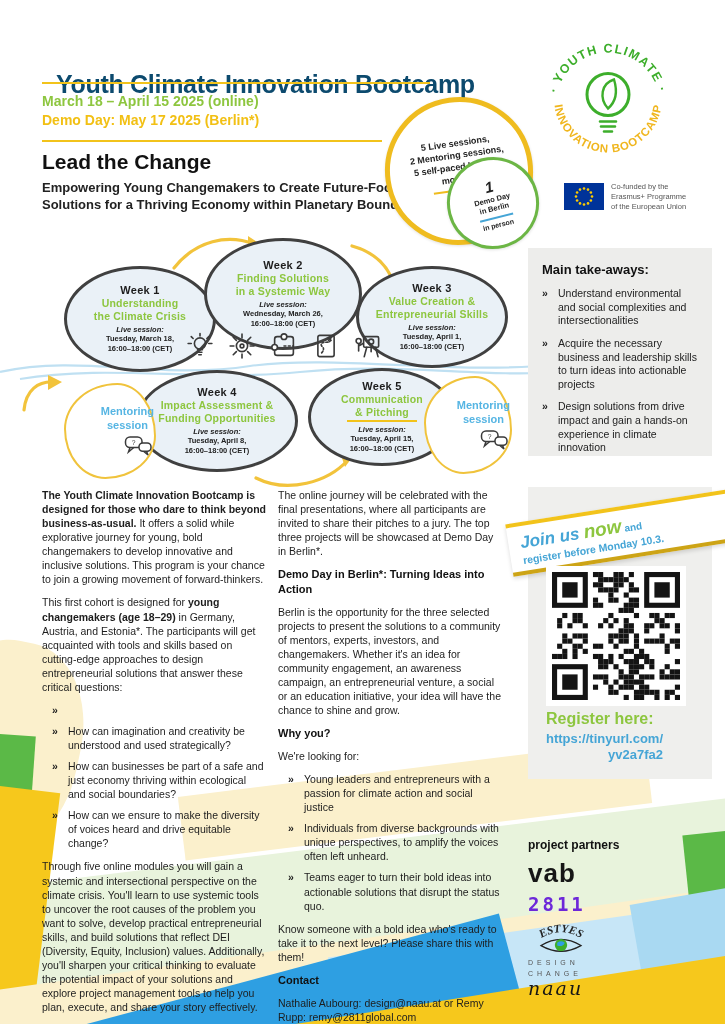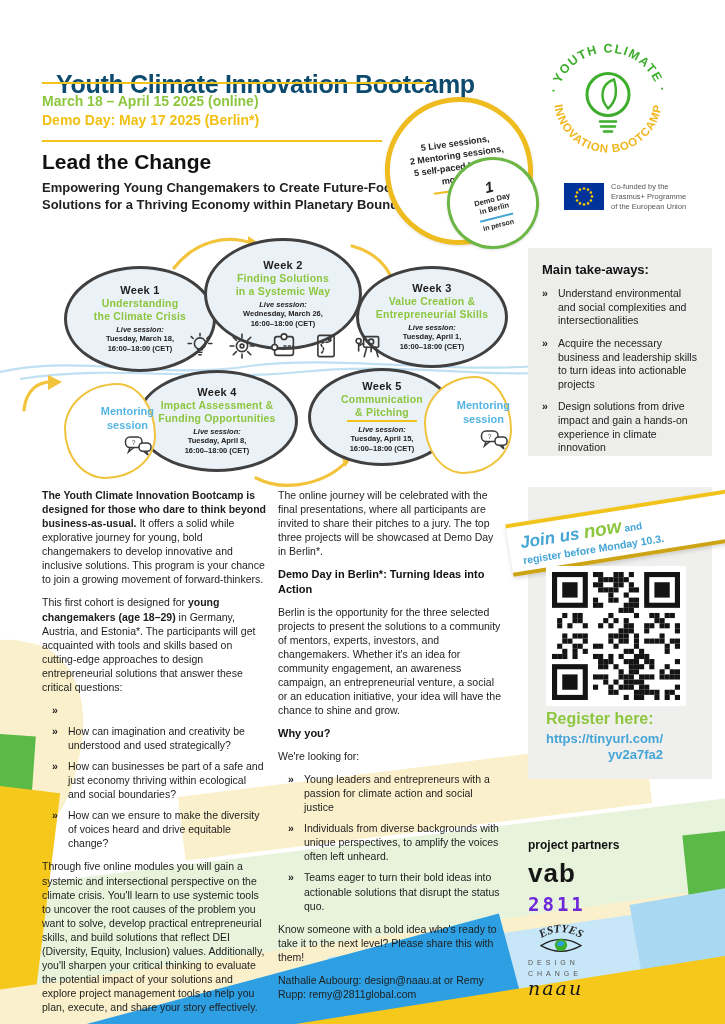--- a/index.html
+++ b/index.html
@@ -364,20 +364,21 @@
         <div class="q-item">
             <span class="mk">»</span>
             <span>Individuals from diverse backgrounds with unique perspectives, to amplify the voices often left unheard.</span>
           </div>
         <div class="q-item">
             <span class="mk">»</span>
             <span>Teams eager to turn their bold ideas into actionable solutions that disrupt the status quo.</span>
           </div>
       </div>
       <p>Know someone with a bold idea who's ready to take it to the next level? Please share this with them!</p>
+      <h4>Contact</h4>
       <p><span>Nathalie Aubourg: </span><span>design@naau.at</span><span> or Remy Rupp: </span><span>remy@2811global.com</span></p>
 
     </div>
 
     <div class="railbox"></div>
     <div class="join">
       <div class="l1"><span class="j1">Join us </span><span class="j2">now</span><span class="j3"> and</span></div>
       <div class="l2">register before Monday 10.3.</div>
     </div>
     <div class="qrbox">

